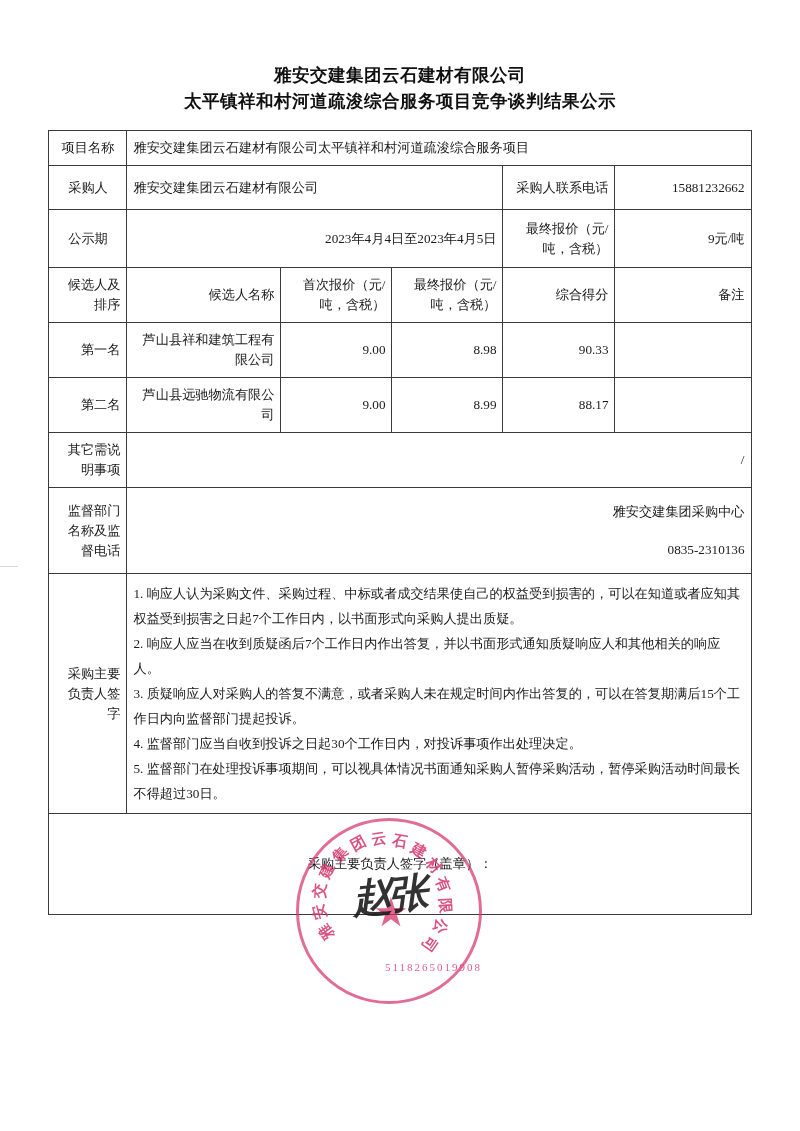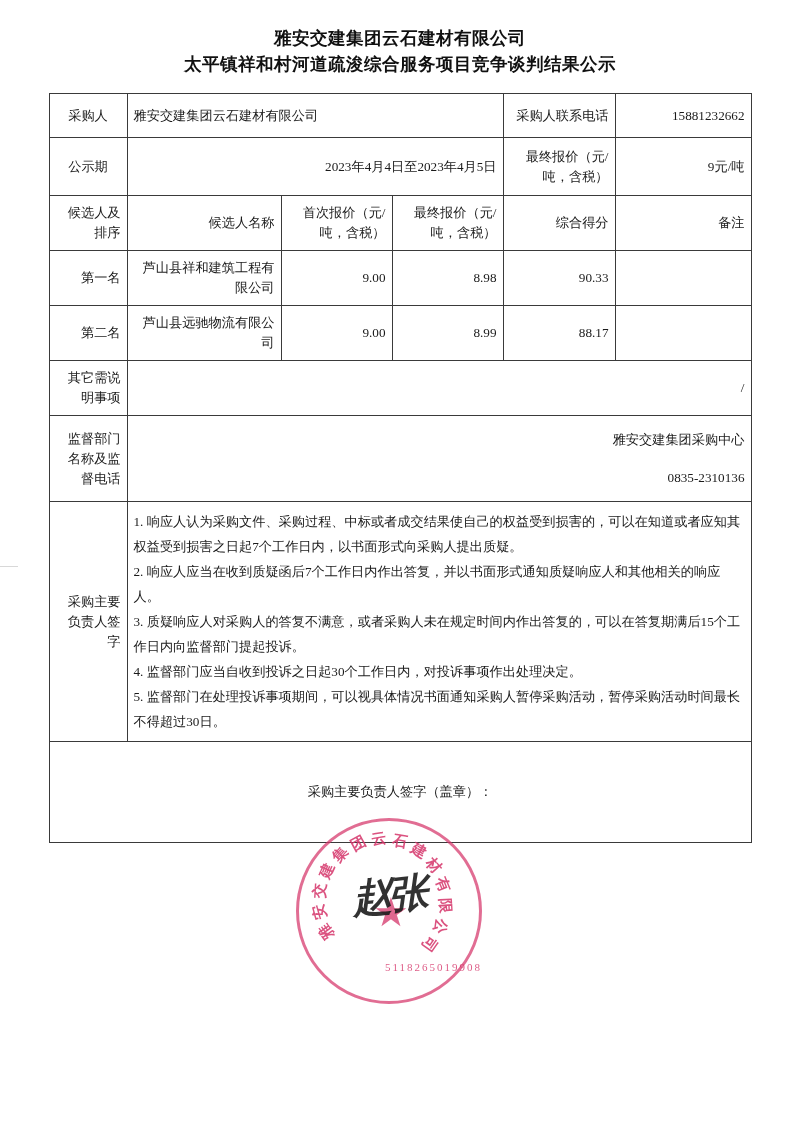--- a/index.html
+++ b/index.html
@@ -13,21 +13,21 @@
     font-family: "Liberation Serif", "DejaVu Serif", serif;
     color: #1a1a1a;
     position: relative;
     overflow: hidden;
   }
   .page {
     width: 800px;
     height: 1131px;
     position: relative;
     box-sizing: border-box;
-    padding: 25px 48px 0 48px;
+    padding: 62px 48px 0 48px;
   }
   .title-block {
     text-align: center;
     margin-bottom: 16px;
   }
   .title-line {
     font-size: 17.5px;
     font-weight: bold;
     letter-spacing: 0.5px;
     line-height: 26px;
@@ -165,20 +165,24 @@
     <colgroup>
       <col style="width:78px">
       <col style="width:154px">
       <col style="width:111px">
       <col style="width:111px">
       <col style="width:112px">
       <col style="width:136px">
     </colgroup>
     <tbody>
 
+      <tr>
+        <td class="label">项目名称</td>
+        <td class="l pad-l" colspan="5">雅安交建集团云石建材有限公司太平镇祥和村河道疏浚综合服务项目</td>
+      </tr>
 
       <tr class="tall">
         <td class="label">采购人</td>
         <td class="l pad-l" colspan="3">雅安交建集团云石建材有限公司</td>
         <td class="c">采购人联系电话</td>
         <td class="c">15881232662</td>
       </tr>
 
 
       <tr style="height:58px">

